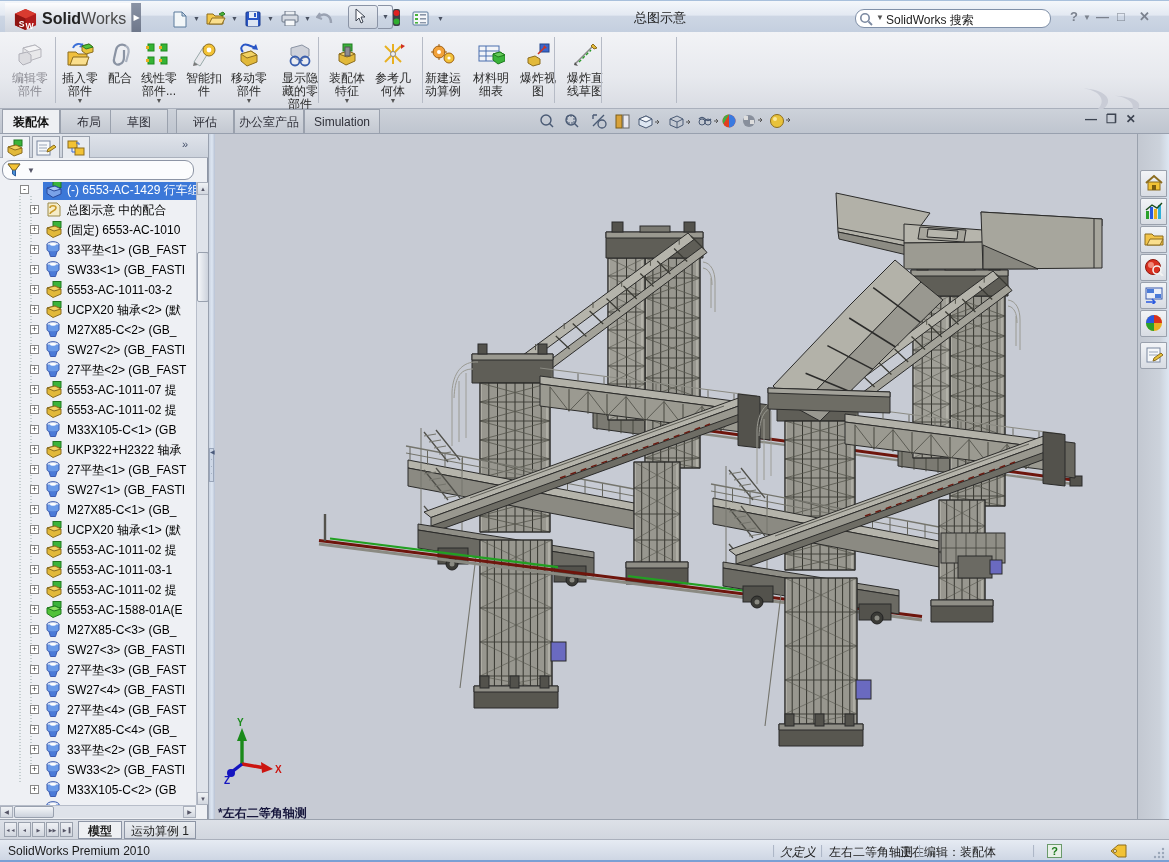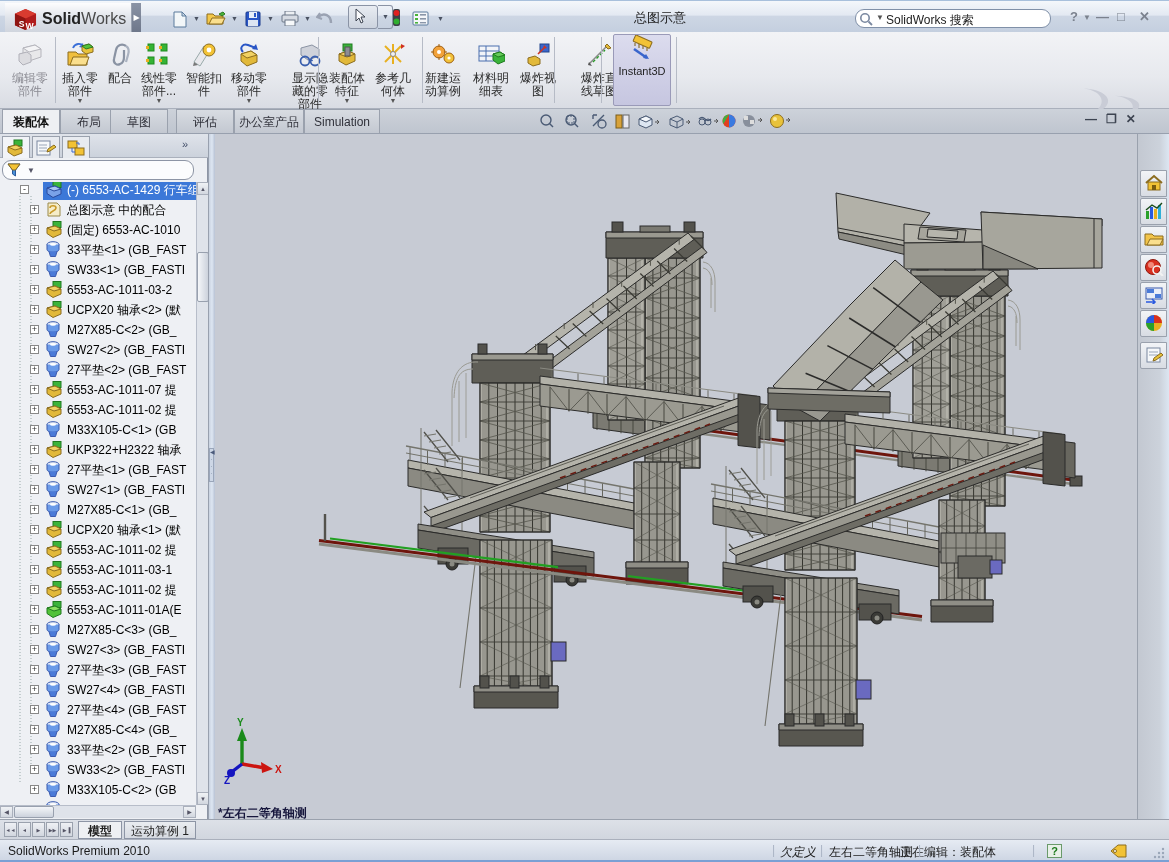--- a/index.html
+++ b/index.html
@@ -160,21 +160,21 @@
         <circle cx="19" cy="8" r="6" fill="#f2c235" stroke="#8c6d1f"></circle>
         <circle cx="19" cy="8" r="2.4" fill="#fff"></circle>
         <path d="M4 20l4 3-5 1z" fill="#777"></path>
       </svg>智能扣<br>件</div>
 <div class="rbtn" style="left:226px;width:46px;color:#2a2a2a"><svg class="ric" width="28" height="26" viewBox="0 0 28 26">
         <path d="M8 10 C4 6 8 1 13 3 l8 3" fill="none" stroke="#2a56c6" stroke-width="2"></path>
         <path d="M21 2l2 6-6-1z" fill="#2a56c6"></path>
         <polygon points="6,12 16,9 22,13 22,20 12,24 6,19" fill="#e2b93a" stroke="#8c6d1f"></polygon>
         <polygon points="6,12 16,9 22,13 12,16" fill="#f2d264" stroke="#8c6d1f"></polygon>
       </svg>移动零<br>部件<span class="rarrow">▼</span></div>
-<div class="rbtn" style="left:286px;width:48px;color:#2a2a2a"><svg class="ric" width="30" height="26" viewBox="0 0 30 26">
+<div class="rbtn" style="left:276px;width:48px;color:#2a2a2a"><svg class="ric" width="30" height="26" viewBox="0 0 30 26">
         <polygon points="6,6 17,3 24,7 24,14 13,18 6,13" fill="#cfd2da" stroke="#8a93a3"></polygon>
         <circle cx="10" cy="19" r="4.5" fill="none" stroke="#3a5fae" stroke-width="1.8"></circle>
         <circle cx="20" cy="19" r="4.5" fill="none" stroke="#3a5fae" stroke-width="1.8"></circle>
         <path d="M14.5 19 q1.5 -2 3 0" fill="none" stroke="#3a5fae" stroke-width="1.5"></path>
       </svg>显示隐<br>藏的零<br>部件</div>
 <div class="rbtn" style="left:324px;width:46px;color:#2a2a2a"><svg class="ric" width="26" height="26" viewBox="0 0 26 26">
         <rect x="9" y="2" width="9" height="7" fill="#3ab33a" stroke="#1f7a1f"></rect>
         <polygon points="5,12 14,9 21,12 21,19 12,23 5,19" fill="#e2b93a" stroke="#8c6d1f"></polygon>
         <polygon points="5,12 14,9 21,12 13,15" fill="#f2d264" stroke="#8c6d1f"></polygon>
         <rect x="11" y="5" width="5" height="9" fill="#8c8c94" stroke="#555"></rect>
@@ -205,43 +205,32 @@
         <line x1="9" y1="4" x2="9" y2="19" stroke="#4a6fae"></line>
         <polygon points="16,12 23,10 28,13 28,19 21,22 16,18" fill="#3ab33a" stroke="#1f7a1f"></polygon>
         <polygon points="16,12 23,10 28,13 21,15" fill="#66cc5a" stroke="#1f7a1f"></polygon>
       </svg>材料明<br>细表</div>
 <div class="rbtn" style="left:516px;width:44px;color:#2a2a2a"><svg class="ric" width="28" height="26" viewBox="0 0 28 26">
         <polygon points="4,16 11,14 16,17 16,22 9,24 4,21" fill="#e2b93a" stroke="#8c6d1f"></polygon>
         <rect x="16" y="2" width="9" height="8" fill="#3a66cc" stroke="#22448c"></rect>
         <path d="M14 12 L20 6" stroke="#cc3322" stroke-width="1.6"></path>
         <path d="M20 3l3 3-4 1z" fill="#cc3322"></path>
       </svg>爆炸视<br>图</div>
-<div class="rbtn" style="left:576px;width:46px;color:#2a2a2a"><svg class="ric" width="28" height="26" viewBox="0 0 28 26">
+<div class="rbtn" style="left:562px;width:46px;color:#2a2a2a"><svg class="ric" width="28" height="26" viewBox="0 0 28 26">
         <path d="M4 22 L22 4" stroke="#888" stroke-width="1.4"></path>
         <path d="M22 2 l4 4 -3 1 -3-3z" fill="#e2b93a" stroke="#8c6d1f"></path>
         <path d="M3 23l4 1-3-4z" fill="#555"></path>
         <path d="M8 20 L20 8" stroke="#2a9a2a" stroke-width="1.4" stroke-dasharray="3 2"></path>
       </svg>爆炸直<br>线草图</div>
 <div class="rsep" style="left:55px"></div>
 <div class="rsep" style="left:318px"></div>
 <div class="rsep" style="left:422px"></div>
 <div class="rsep" style="left:554px"></div>
 <div class="rsep" style="left:601px"></div>
 <div class="rsep" style="left:676px"></div>
-<div id="instant3d"><svg class="ric" width="30" height="28" viewBox="0 0 30 28">
-        <rect x="6" y="3" width="18" height="7" rx="1" fill="#f2c235" stroke="#8c6d1f" transform="rotate(24 15 8)"></rect>
-        <g stroke="#7a5c10">
-          <line x1="8" y1="8" x2="8" y2="11"></line>
-          <line x1="12" y1="9" x2="12" y2="13"></line>
-          <line x1="16" y1="11" x2="16" y2="14"></line>
-          <line x1="20" y1="13" x2="20" y2="16"></line>
-        </g>
-        <path d="M7 14 L20 23" stroke="#3a66cc" stroke-width="2.6"></path>
-        <path d="M22 24 l-6 -1 3 -4z" fill="#3a66cc"></path>
-      </svg>Instant3D</div>
 <svg style="position:absolute;left:1036px;top:48px" width="110" height="60" viewBox="0 0 120 47">
 <path d="M52 0 C70 2 78 14 66 24 C58 31 44 36 30 46 C52 34 66 30 76 20 C84 11 74 1 52 0z" fill="#c9ccd6"></path>
 <path d="M86 8 C104 10 112 20 100 30 C92 37 80 41 70 47 C90 36 102 32 110 24 C118 16 108 9 86 8z" fill="#c9ccd6"></path>
     </svg>
   </div>
 <div id="tabrow">
 <div class="tab active" style="left:2px;width:58px">装配体</div>
 <div class="tab" style="left:60px;width:58px">布局</div>
 <div class="tab" style="left:110px;width:58px">草图</div>
 <div class="tab" style="left:176px;width:58px">评估</div>
@@ -534,21 +523,21 @@
         </svg>
         <span class="lbl">6553-AC-1011-02 提</span>
       </div>
 <div class="trow" style="top:418px;width:196px">
         <div class="plus">+</div>
         <svg width="18" height="17" viewBox="0 0 18 17">
           <rect x="8" y="0.5" width="8" height="6" fill="#3ab33a" stroke="#1f7a1f"></rect>
           <polygon points="2,7 10,5 16,8 16,13 8,16.5 2,12.5" fill="#52c23a" stroke="#1f7a1f"></polygon>
           <polygon points="2,7 10,5 16,8 9,10" fill="#8ae060" stroke="#1f7a1f"></polygon>
         </svg>
-        <span class="lbl">6553-AC-1011-01A(E</span>
+        <span class="lbl">6553-AC-1588-01A(E</span>
       </div>
 <div class="trow" style="top:438px;width:196px">
         <div class="plus">+</div>
         <svg width="18" height="17" viewBox="0 0 18 17">
           <ellipse cx="8" cy="3.5" rx="6" ry="2.8" fill="#e8edf8" stroke="#3a5aae"></ellipse>
           <path d="M2 3.5 v5 c0 1.5 2.7 2.8 6 2.8 s6 -1.3 6 -2.8 v-5" fill="#6a9ae8" stroke="#3a5aae"></path>
           <path d="M4 10.5 l1.5 5 h5 l1.5 -5" fill="#4a7ad8" stroke="#3a5aae"></path>
           <ellipse cx="8" cy="3.5" rx="3" ry="1.3" fill="#fff"></ellipse>
         </svg>
         <span class="lbl">M27X85-C&lt;3&gt; (GB_</span>

